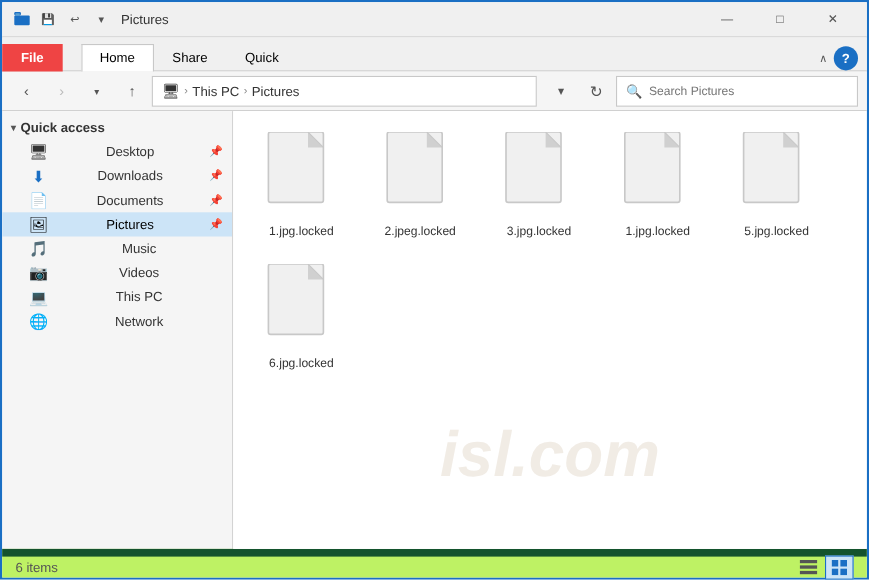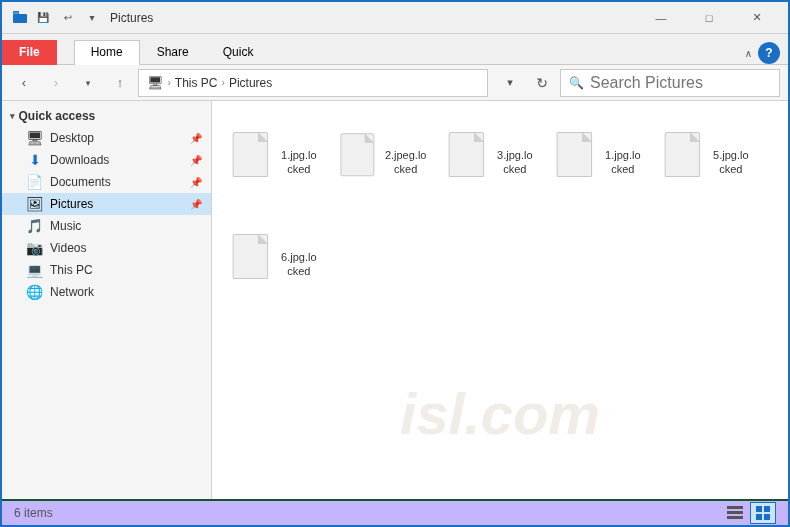--- a/index.html
+++ b/index.html
@@ -197,21 +197,21 @@
       background: white;
       gap: 6px;
     }
     .search-icon-el {
       color: #888;
       font-size: 12px;
     }
     .search-input {
       border: none;
       outline: none;
-      font-size: 16px;
+      font-size: 11px;
       color: #999;
       width: 100%;
       background: transparent;
     }
 
     
     .main {
       display: flex;
       flex: 1;
       overflow: hidden;
@@ -259,20 +259,21 @@
       margin-right: 6px;
       display: flex;
       align-items: center;
       justify-content: center;
       flex-shrink: 0;
       font-size: 14px;
     }
     .sidebar-item .item-label {
       flex: 1;
       font-size: 12px;
+      text-align: center;
     }
     .sidebar-item .pin-icon {
       font-size: 10px;
       color: #888;
       margin-left: 4px;
     }
 
     
     .content-area {
       flex: 1;
@@ -299,21 +300,21 @@
     
     .file-grid {
       display: flex;
       flex-wrap: wrap;
       gap: 8px;
       align-content: flex-start;
     }
     .file-item {
       width: 100px;
       display: flex;
-      flex-direction: row;
+      flex-direction: column;
       align-items: center;
       padding: 6px 4px;
       cursor: pointer;
       border: 1px solid transparent;
       border-radius: 2px;
     }
     .file-icon {
       width: 72px;
       height: 80px;
       position: relative;
@@ -327,22 +328,22 @@
       color: #333;
       text-align: center;
       margin-top: 4px;
       word-break: break-all;
       line-height: 1.3;
     }
 
     
     .status-bar {
       height: 26px;
-      background: #c4b5fd;
-      border-top: 2px solid #14532d;
+      background: #bef264;
+      border-top: 7px solid #14532d;
       display: flex;
       align-items: center;
       padding: 0 12px;
       font-size: 12px;
       color: #555;
       flex-shrink: 0;
     }
     .status-bar .status-text {
       flex: 1;
     }

